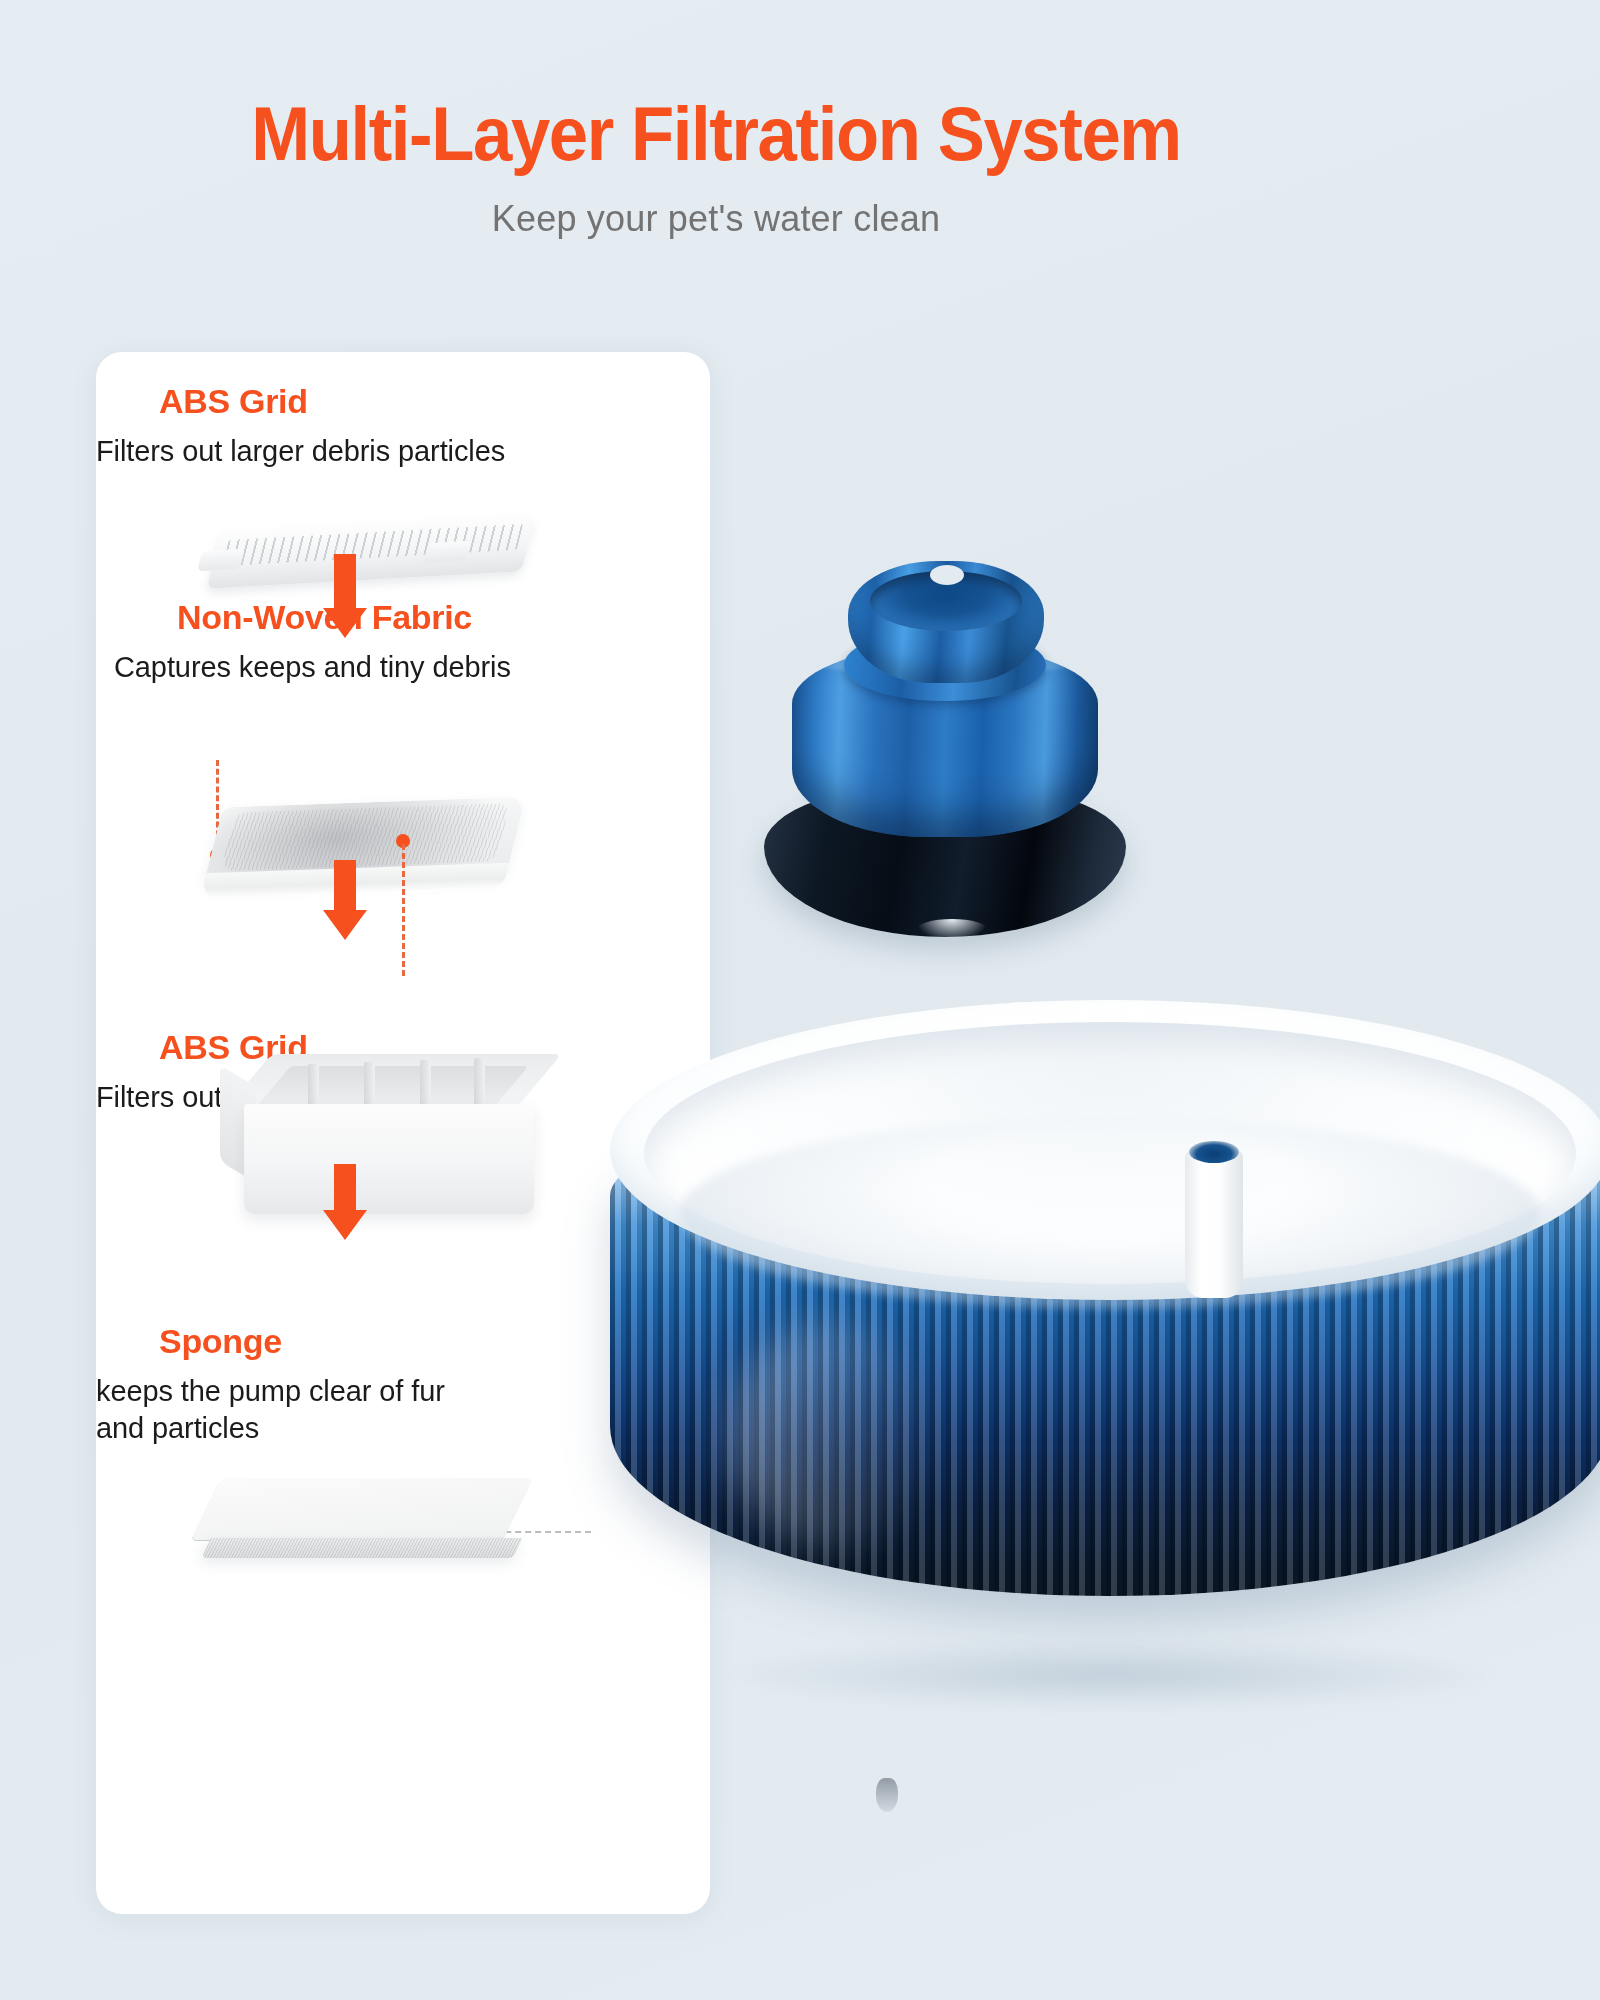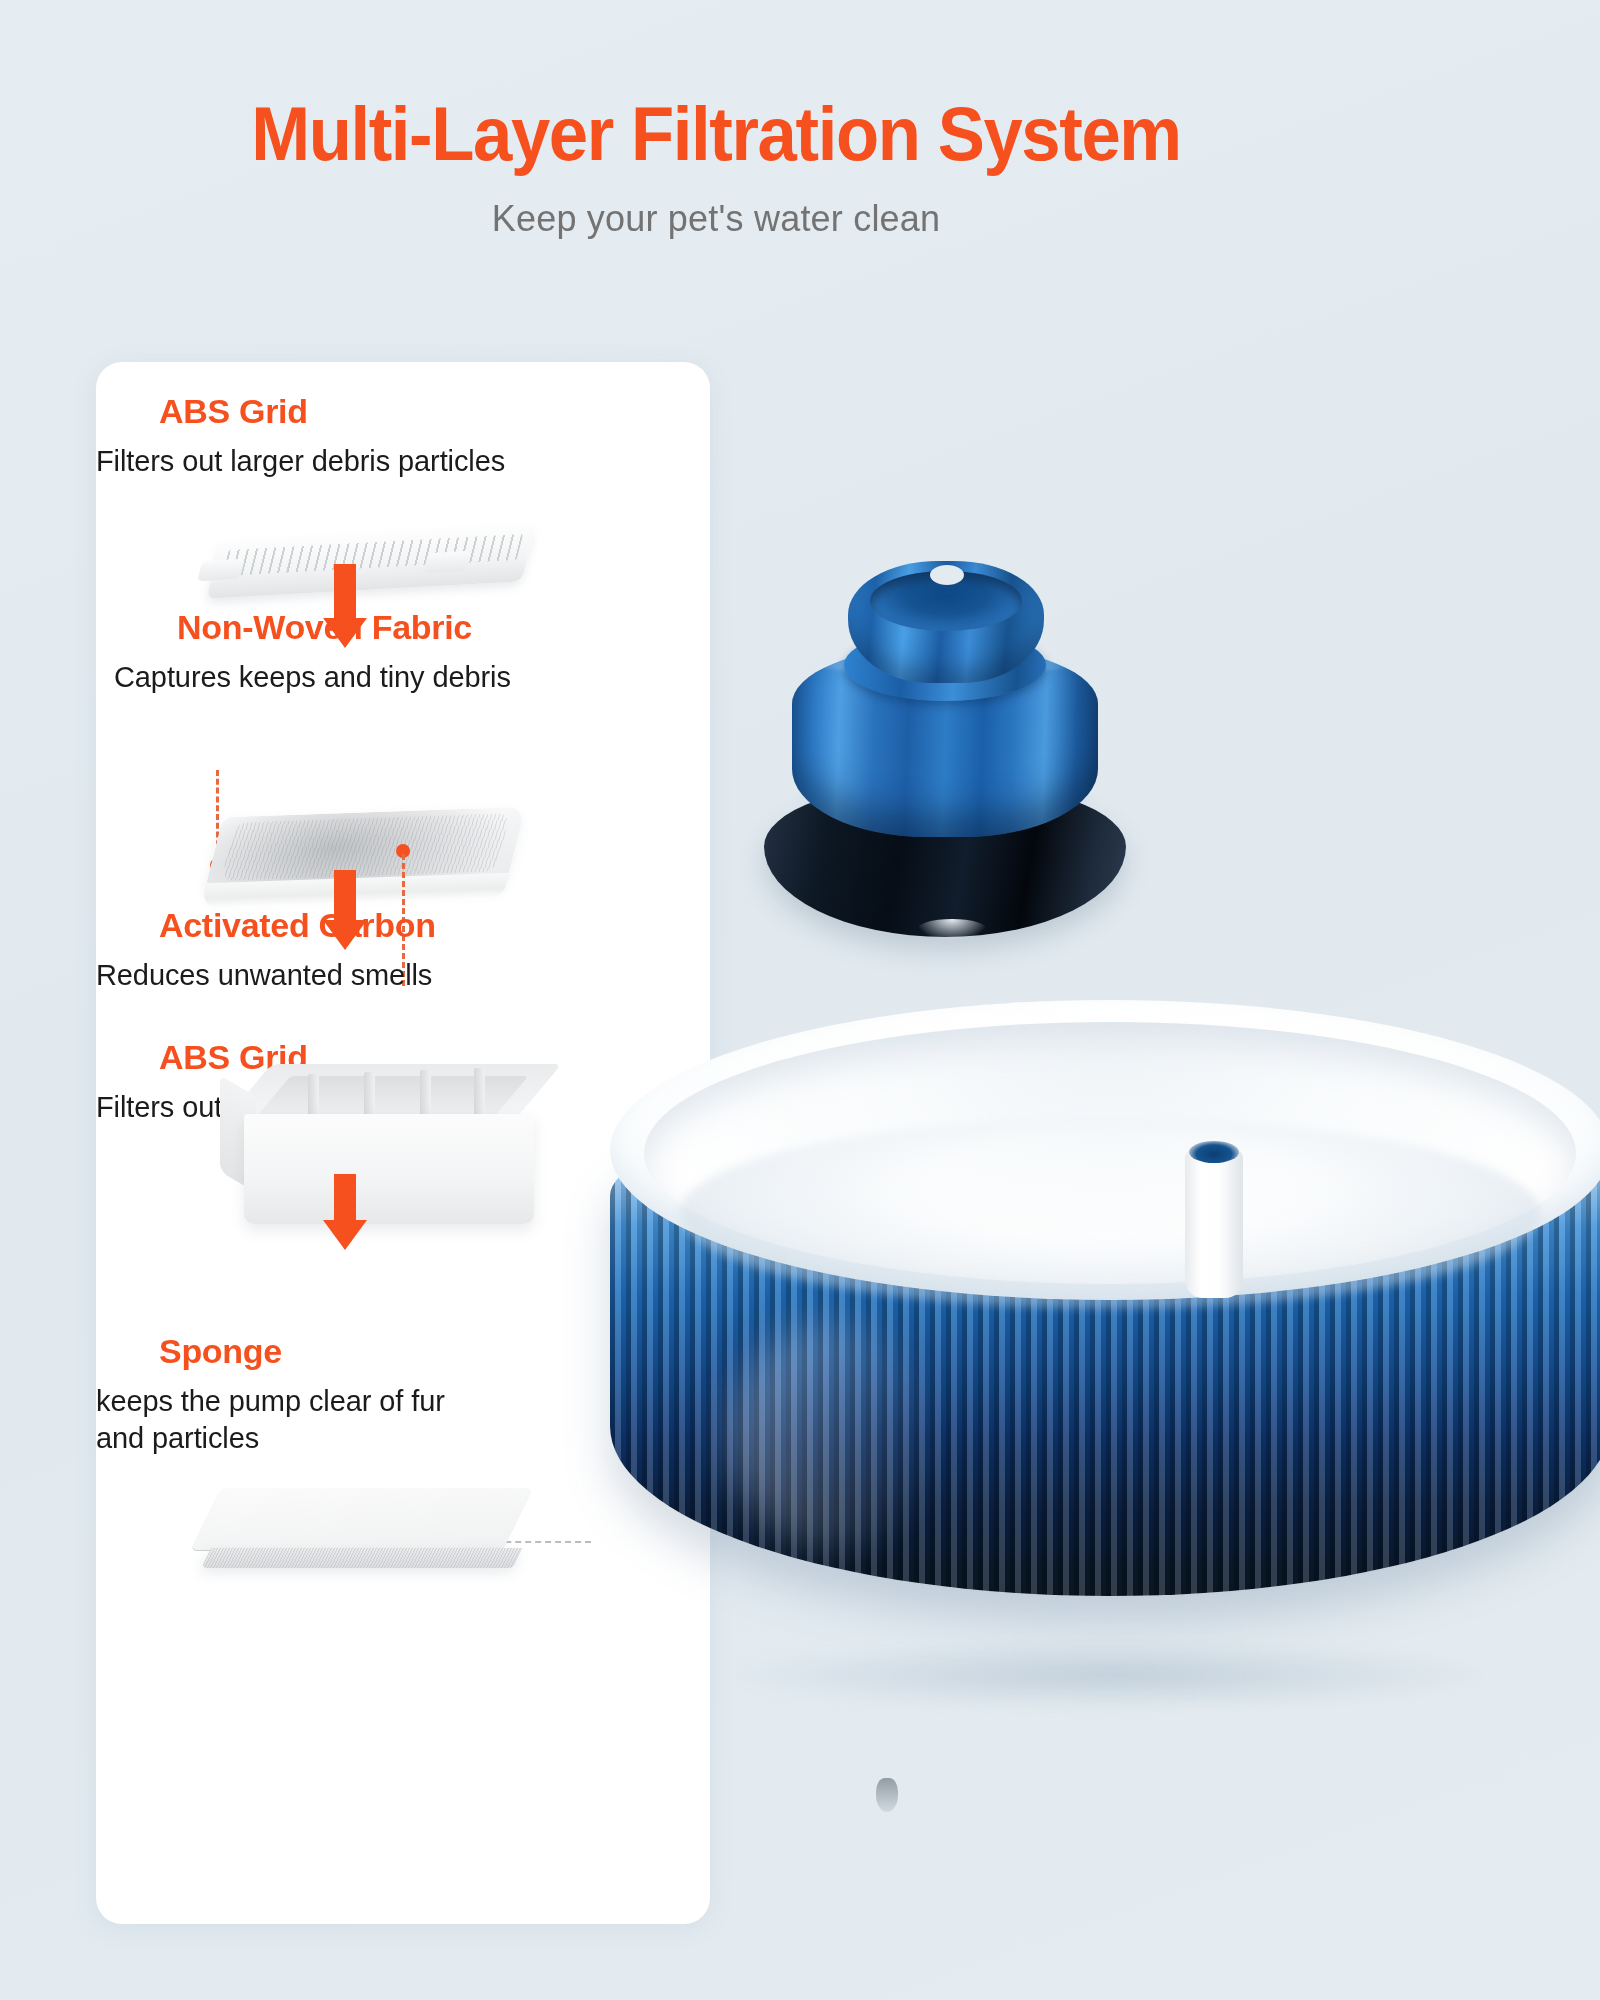--- a/index.html
+++ b/index.html
@@ -40,21 +40,21 @@
     font-size: 36px;
     font-weight: 400;
     color: #737373;
     letter-spacing: 0.2px;
   }
 
   
   #filter-card {
     position: absolute;
     left: 96px;
-    top: 362px;
+    top: 352px;
     width: 614px;
     height: 1562px;
     background: #ffffff;
     border-radius: 26px;
     box-shadow: 0 4px 26px rgba(90,120,150,0.10);
     overflow: hidden;
   }
 
   .layer-item { position: absolute; left: 0; width: 614px; }
 
@@ -457,24 +457,20 @@
   <div>
     <div class="callout-line" style="left:120px; top:408px; height:94px;"></div>
     <div class="callout-dot" style="left:114px; top:496px;"></div>
     <div class="fabric-sheet" style="left:118px; top:450px;"></div>
     <div class="callout-dot" style="left:300px; top:482px;"></div>
     <div class="callout-line" style="left:306px; top:492px; height:132px;"></div>
     <div class="arrow-shaft" style="left:238px; top:508px; width:22px; height:54px;"></div>
     <div class="arrow-head" style="left:227px; top:558px;"></div>
   </div>
 
-  <div class="layer-item" style="top:546px;">
-    <div class="layer-title">Activated Carbon</div>
-    <div class="layer-desc">Reduces unwanted smells</div>
-  </div>
 
   <div id="card-divider"></div>
 
   <div class="layer-item" style="top:678px;">
     <div class="layer-title">ABS Grid</div>
     <div class="layer-desc">Filters out larger debris particles</div>
   </div>
 
   <div class="box-wrap" style="left:0; top:0;">
     <div class="box-top" style="left:148px; top:702px;"></div>

